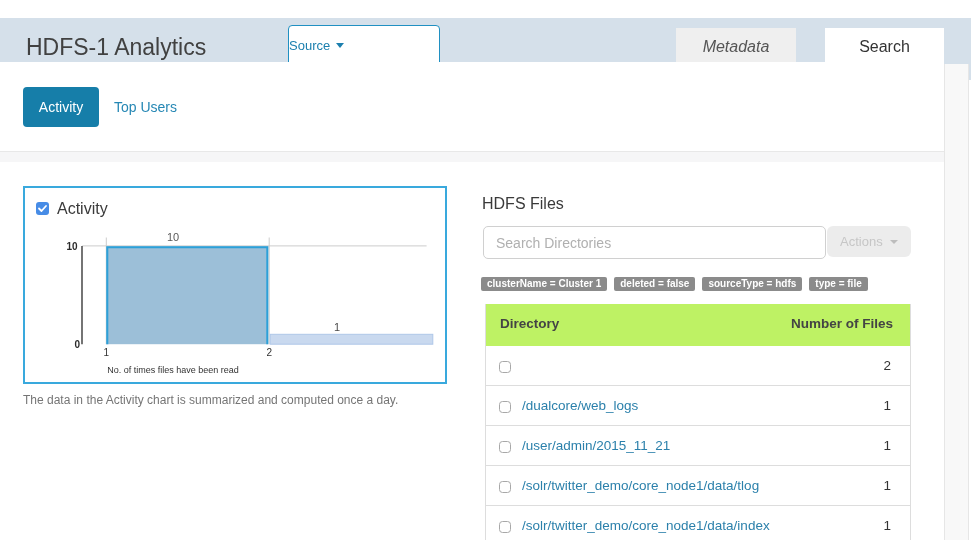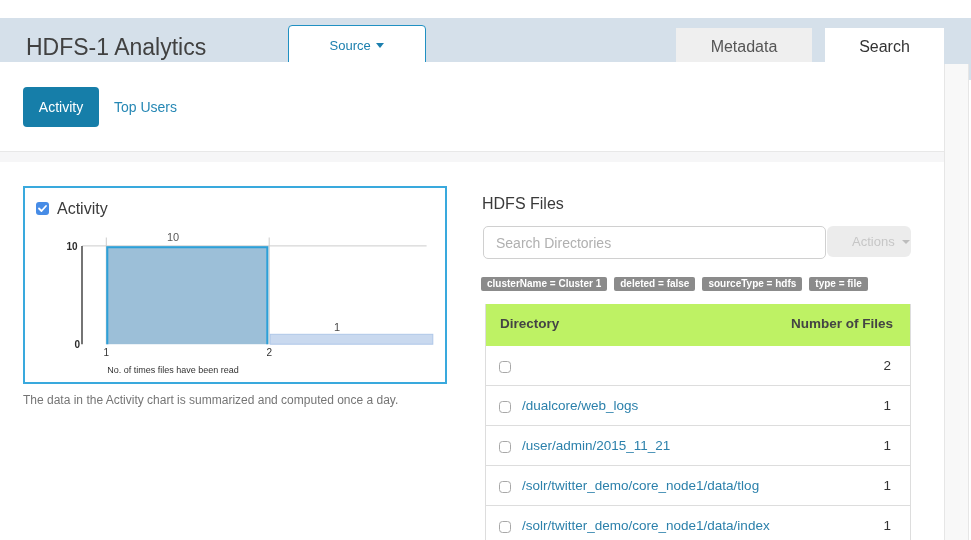--- a/index.html
+++ b/index.html
@@ -1,28 +1,28 @@
 <!DOCTYPE html>
 <html><head>
 <meta charset="utf-8">
 <style>
 * { margin:0; padding:0; box-sizing:border-box; }
 html,body { width:971px; height:540px; overflow:hidden; background:#fff;
   font-family:"Liberation Sans", sans-serif; }
 
 #header { position:absolute; left:0; top:0; width:971px; height:62px; background:#d5e0ea;margin-top:18px; }
 #title { position:absolute; left:26px; top:16px; font-size:23px; color:#414141; }
-#srcbtn { position:absolute; left:288px; top:7px; width:138px; height:42px;
+#srcbtn { position:absolute; left:288px; top:7px; width:152px; height:42px;
   background:#fff; border:1.5px solid #2090c2; border-radius:4px;
-  color:#1b7fae; font-size:13px; text-align:center; line-height:40px; }
+  color:#1b7fae; font-size:13px; line-height:40px; }
 .caret { display:inline-block; width:0; height:0; border-left:4px solid transparent;
   border-right:4px solid transparent; border-top:5px solid #1b7fae; vertical-align:middle;
   margin-left:2px; margin-top:-2px; }
-#tab-metadata { position:absolute; left:676px; top:28px; width:136px; height:34px;
-  background:#efefef; color:#555; font-size:16px; text-align:center; line-height:38px; }
+#tab-metadata { position:absolute; left:676px; top:28px; width:120px; height:34px;
+  background:#efefef; color:#555; font-size:16px; text-align:center; line-height:38px;font-style:italic; }
 #tab-audit { position:absolute; left:825px; top:28px; width:119px; height:34px;
   background:#fff; color:#333; font-size:16px; text-align:center; line-height:38px; }
 
 #band { position:absolute; left:0; top:62px; width:944px; height:89px; background:#fff; }
 #actbtn { position:absolute; left:23px; top:25px; width:76px; height:40px;
   background:#167ea9; color:#fff; font-size:14px; border:none; border-radius:4px;
   text-align:center; line-height:40px; }
 #topusers { position:absolute; left:114px; top:25px; height:40px; line-height:40px;
   color:#2587b4; font-size:14px; }
 #sep { position:absolute; left:0; top:151px; width:944px; height:11px; background:#f6f6f7;
@@ -39,21 +39,21 @@
 #chartsvg { position:absolute; left:53px; top:66px; }
 #note { position:absolute; left:23px; top:231px; font-size:12px; color:#757575; }
 
 #hdfsh { position:absolute; left:482px; top:33px; font-size:16px; font-weight:400; color:#3a3a3a; }
 #search { position:absolute; left:483px; top:64px; width:343px; height:33px;
   border:1px solid #d0d0d0; border-radius:5px; font-size:14px; color:#555;
   padding-left:12px; font-family:"Liberation Sans", sans-serif; }
 #search::placeholder { color:#b0b0b0; opacity:1; }
 #actions { position:absolute; left:827px; top:64px; width:84px; height:31px;
   background:#ececec; border-radius:6px; color:#c6c6c6; font-size:13px;
-  text-align:left; padding-left:25px; line-height:31px; }
+  text-align:left; padding-left:13px; line-height:31px; }
 .caret2 { display:inline-block; width:0; height:0; border-left:4px solid transparent;
   border-right:4px solid transparent; border-top:4.5px solid #bdbdbd; vertical-align:middle;
   margin-left:4px; margin-top:-2px; }
 #pills { position:absolute; left:481px; top:115px; white-space:nowrap; line-height:14px; font-size:0; }
 .pill { display:inline-block; vertical-align:top; background:#8b8b8b; color:#fff; font-size:10px;
   font-weight:bold; height:14px; line-height:14px; padding:0 6px; border-radius:2px;
   margin-right:7px; }
 
 #tbl { position:absolute; left:485px; top:142px; width:426px; border-left:1px solid #ddd; border-right:1px solid #ddd; }
 #thead { height:42px; background:#bef264; position:relative; }

